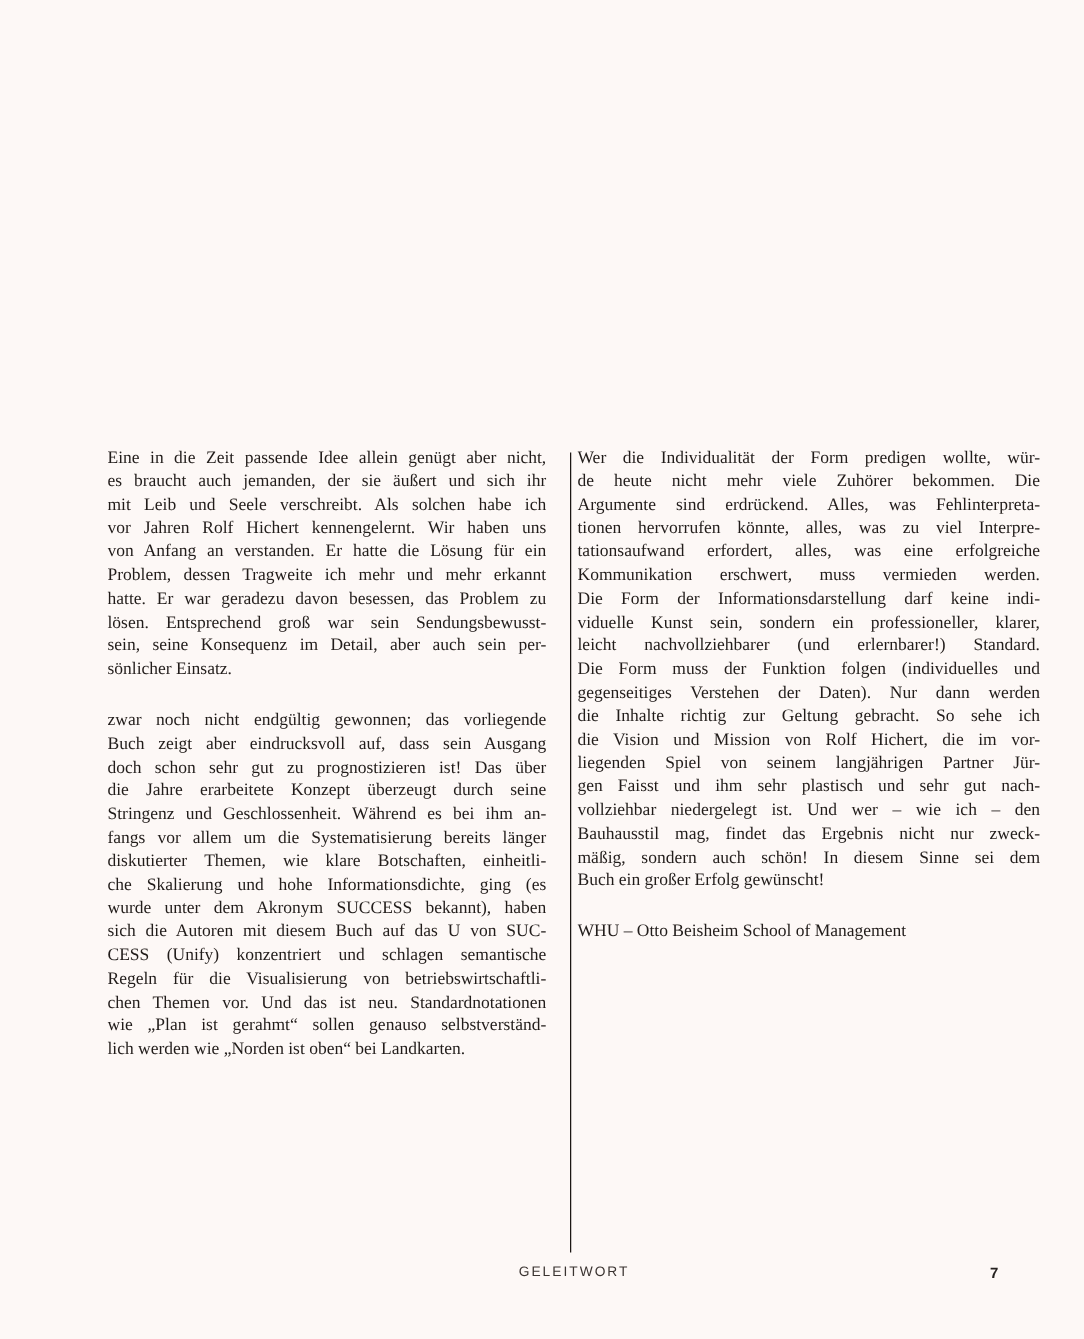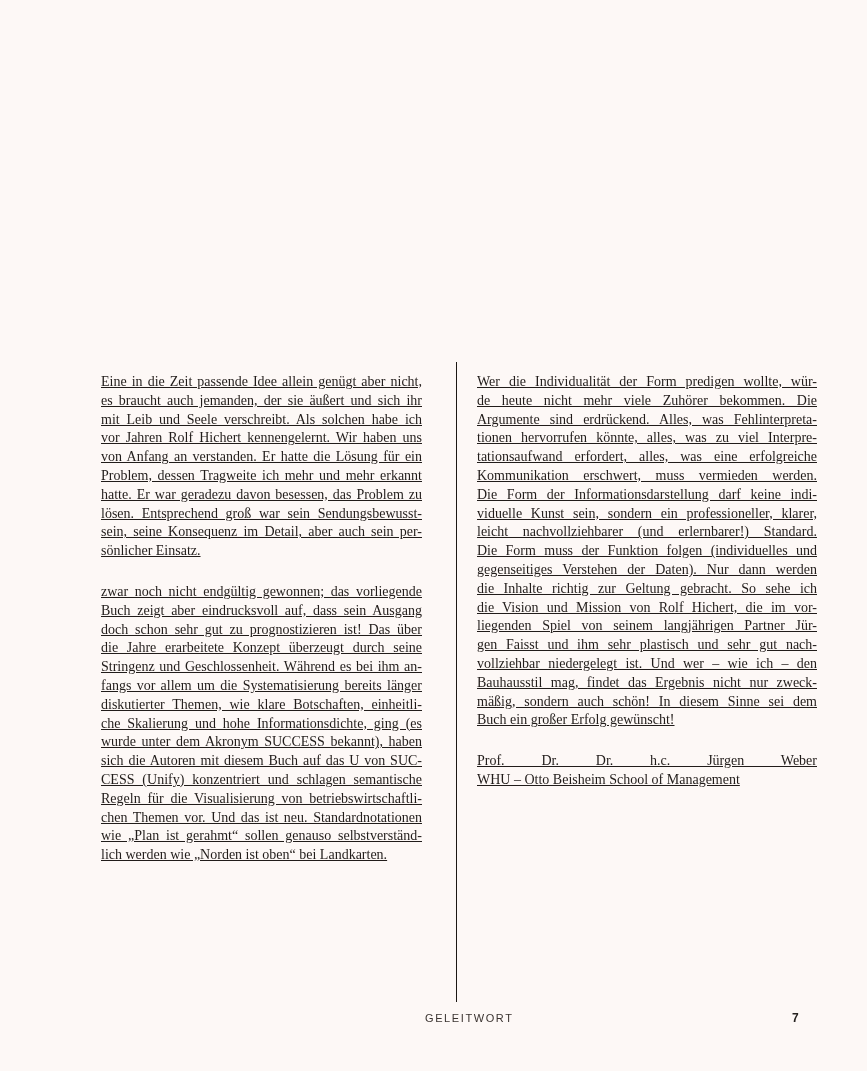--- a/index.html
+++ b/index.html
@@ -21,21 +21,21 @@
   }
   .text-column {
     position: absolute;
     top: 358px;
     font-size: 14px;
     line-height: 18.8px;
   }
   .col-left  { left: 86px;  width: 351px; }
   .col-right { left: 462px; width: 370px; }
 
-  .paragraph { margin: 15px; padding: 0; text-decoration: underline; }
+  .paragraph { margin: 0; padding: 0; }
   .paragraph + .paragraph { margin-top: 22px; }
 
   .tline {
     max-height: 18.8px;
     overflow: hidden;
   }
   .justified .tline {
     text-align: justify;
     text-align-last: justify;
   }
@@ -54,21 +54,21 @@
     position: absolute;
     left: 456px;
     top: 362px;
     width: 1px;
     height: 640px;
     background: #1c1714;
   }
 
   .footer-label {
     position: absolute;
-    left: 425px;
+    left: 415px;
     top: 1012px;
     font-family: "Liberation Sans", sans-serif;
     font-size: 11px;
     letter-spacing: 1.6px;
     font-weight: 500;
     color: #3a3330;
   }
   .footer-page-number {
     position: absolute;
     left: 792px;
@@ -134,21 +134,20 @@
         <div class="tline">die Inhalte richtig zur Geltung gebracht. So sehe ich</div>
         <div class="tline">die Vision und Mission von Rolf Hichert, die im vor-</div>
         <div class="tline">liegenden Spiel von seinem langjährigen Partner Jür-</div>
         <div class="tline">gen Faisst und ihm sehr plastisch und sehr gut nach-</div>
         <div class="tline">vollziehbar niedergelegt ist. Und wer – wie ich – den</div>
         <div class="tline">Bauhausstil mag, findet das Ergebnis nicht nur zweck-</div>
         <div class="tline">mäßig, sondern auch schön! In diesem Sinne sei dem</div>
         <div class="tline tline-last">Buch ein großer Erfolg gewünscht!</div>
       </div>
     <div class="paragraph signature">
-        <div class="tline">Prof. Dr. Dr. h.c. Jürgen Weber</div>
         <div class="tline tline-last">WHU – Otto Beisheim School of Management</div>
       </div>
   </div>
 
   <div class="footer-label">GELEITWORT</div>
 
   <div class="footer-page-number">7</div>
 
 </div>
 

